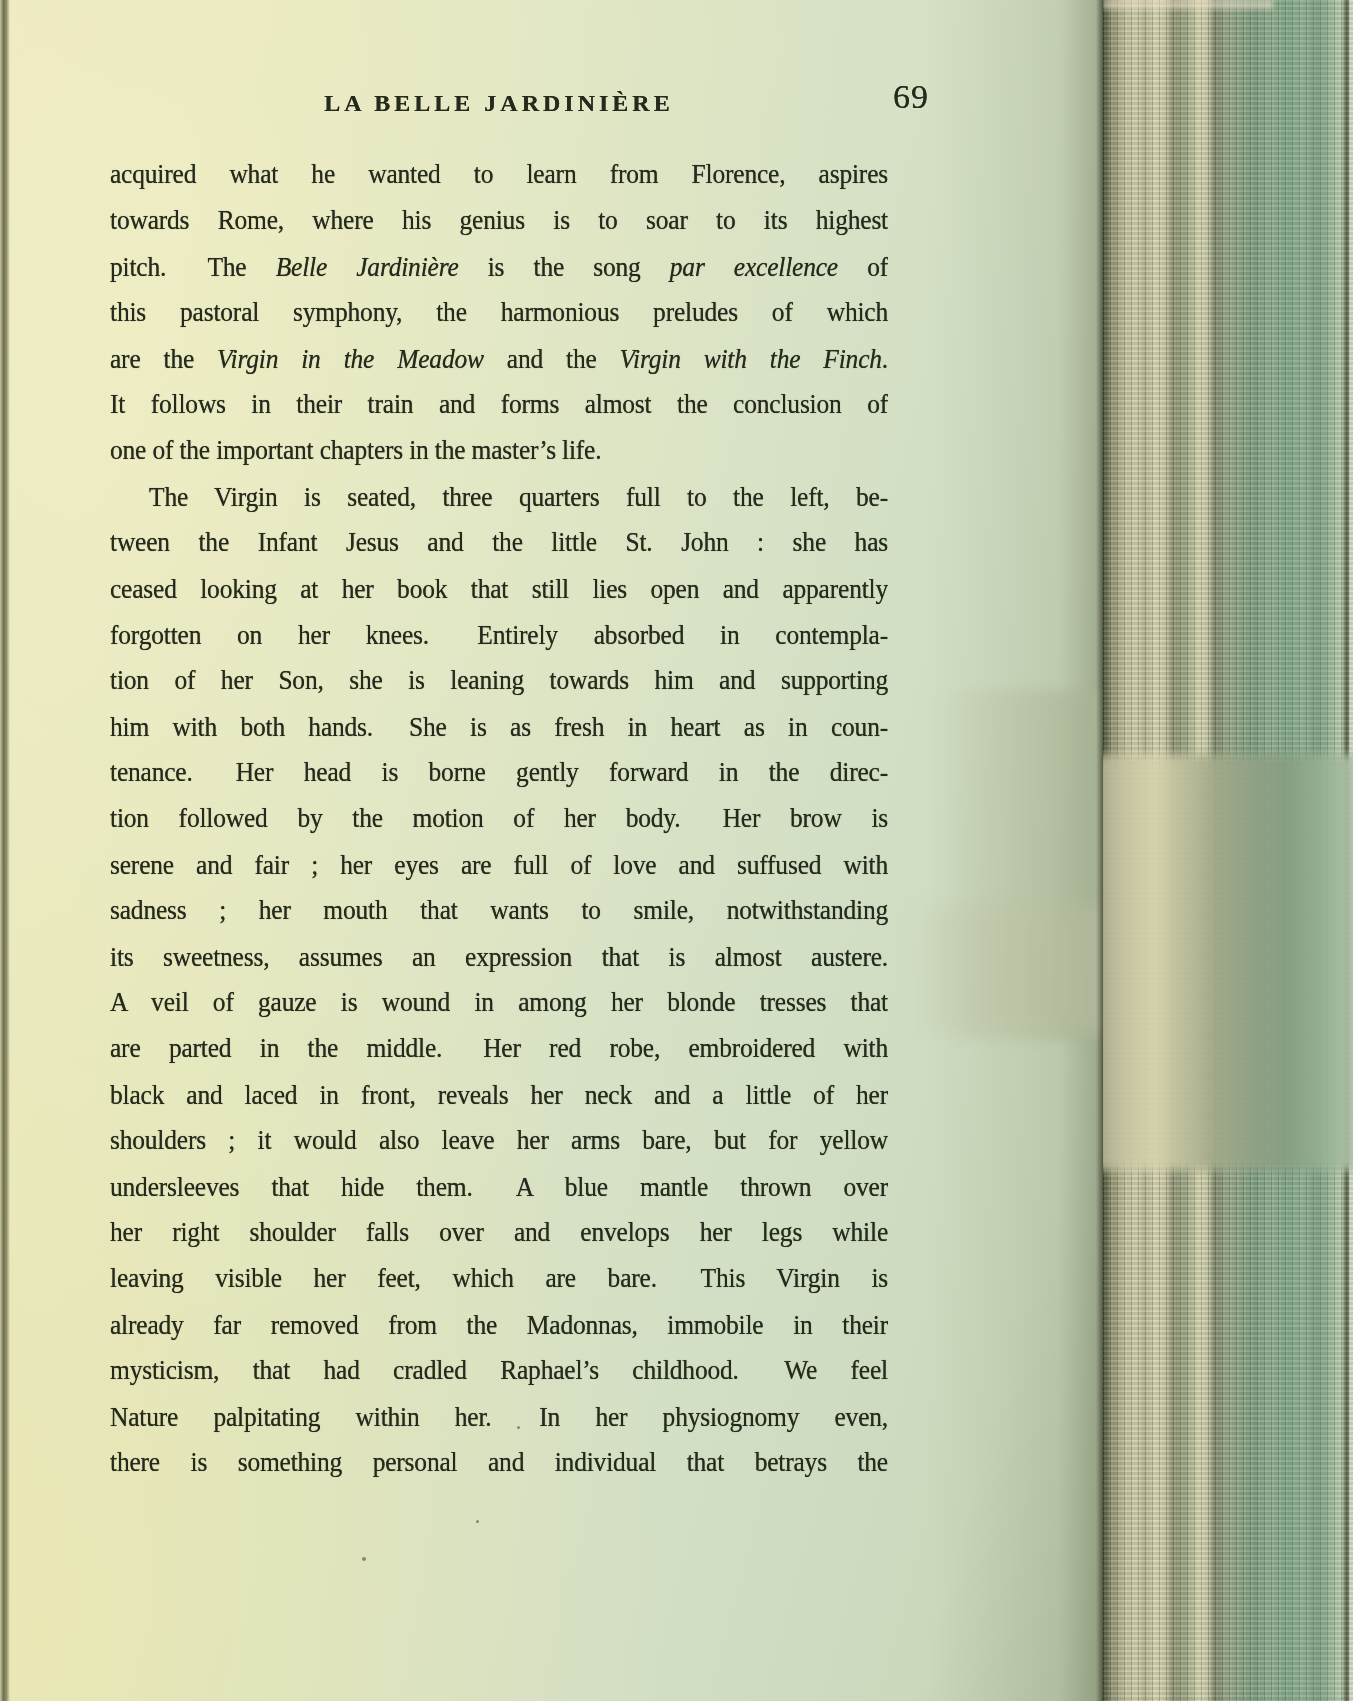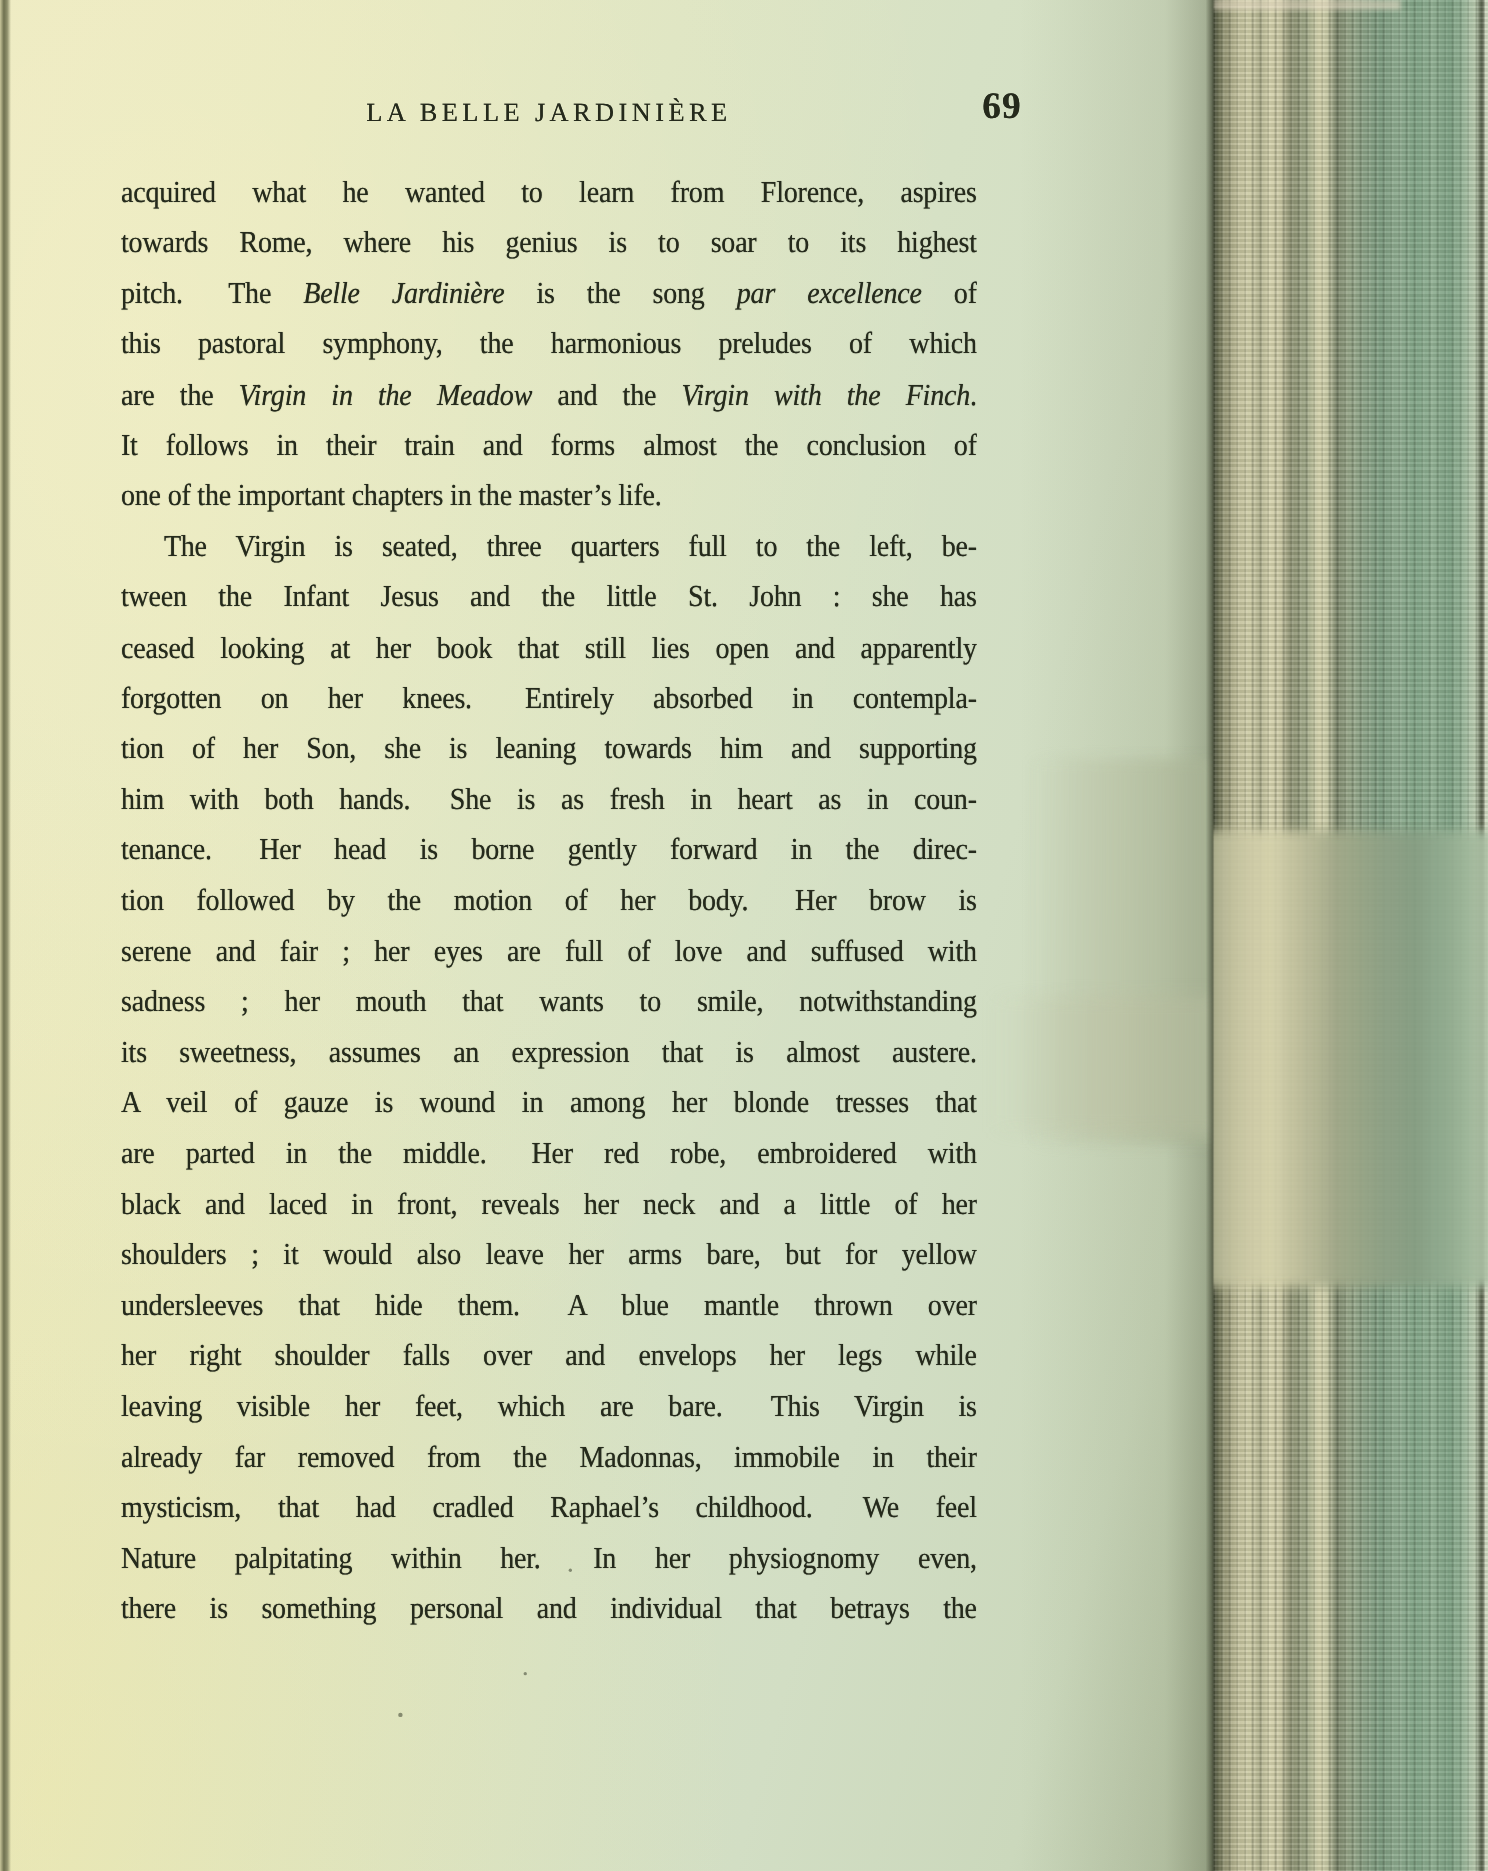--- a/index.html
+++ b/index.html
@@ -20,28 +20,28 @@
       linear-gradient(105deg, var(--paper_warm) 0%, #e6e7c0 20%, #dde4c3 40%, var(--paper_cool) 58%, #d2dec4 72%, #cbd8bc 88%, var(--paper_shadow) 100%);
   }
   .gutter{
     position:absolute;left:0;top:0;width:10px;height:1701px;
     background:linear-gradient(90deg,#c9c69b 0%,#6f7150 35%,#8e8f6b 65%,rgba(200,195,150,0) 100%);
   }
   
   .running-header{
     position:absolute;left:110px;top:90px;width:778px;
     text-align:center;
-    font-weight:normal;font-size:24px;letter-spacing:4px;
+    font-weight:bold;font-size:24px;letter-spacing:4px;
     color:var(--ink);
     text-shadow:0 0 .6px rgba(32,38,26,.85);
     white-space:nowrap;
   }
   .page-number{
     position:absolute;left:893px;top:78px;
-    font-weight:bold;font-size:34px;letter-spacing:1px;
+    font-weight:normal;font-size:34px;letter-spacing:1px;
     color:var(--ink);
     text-shadow:0 0 .6px rgba(32,38,26,.85);
   }
   .textblock{
     position:absolute;left:110px;top:152px;width:778px;
     transform:scaleY(1.085);transform-origin:0 0;
     color:var(--ink);
     font-size:25.5px;letter-spacing:-0.2px;
     text-shadow:0 0 .7px rgba(35,42,28,.8);
   }

